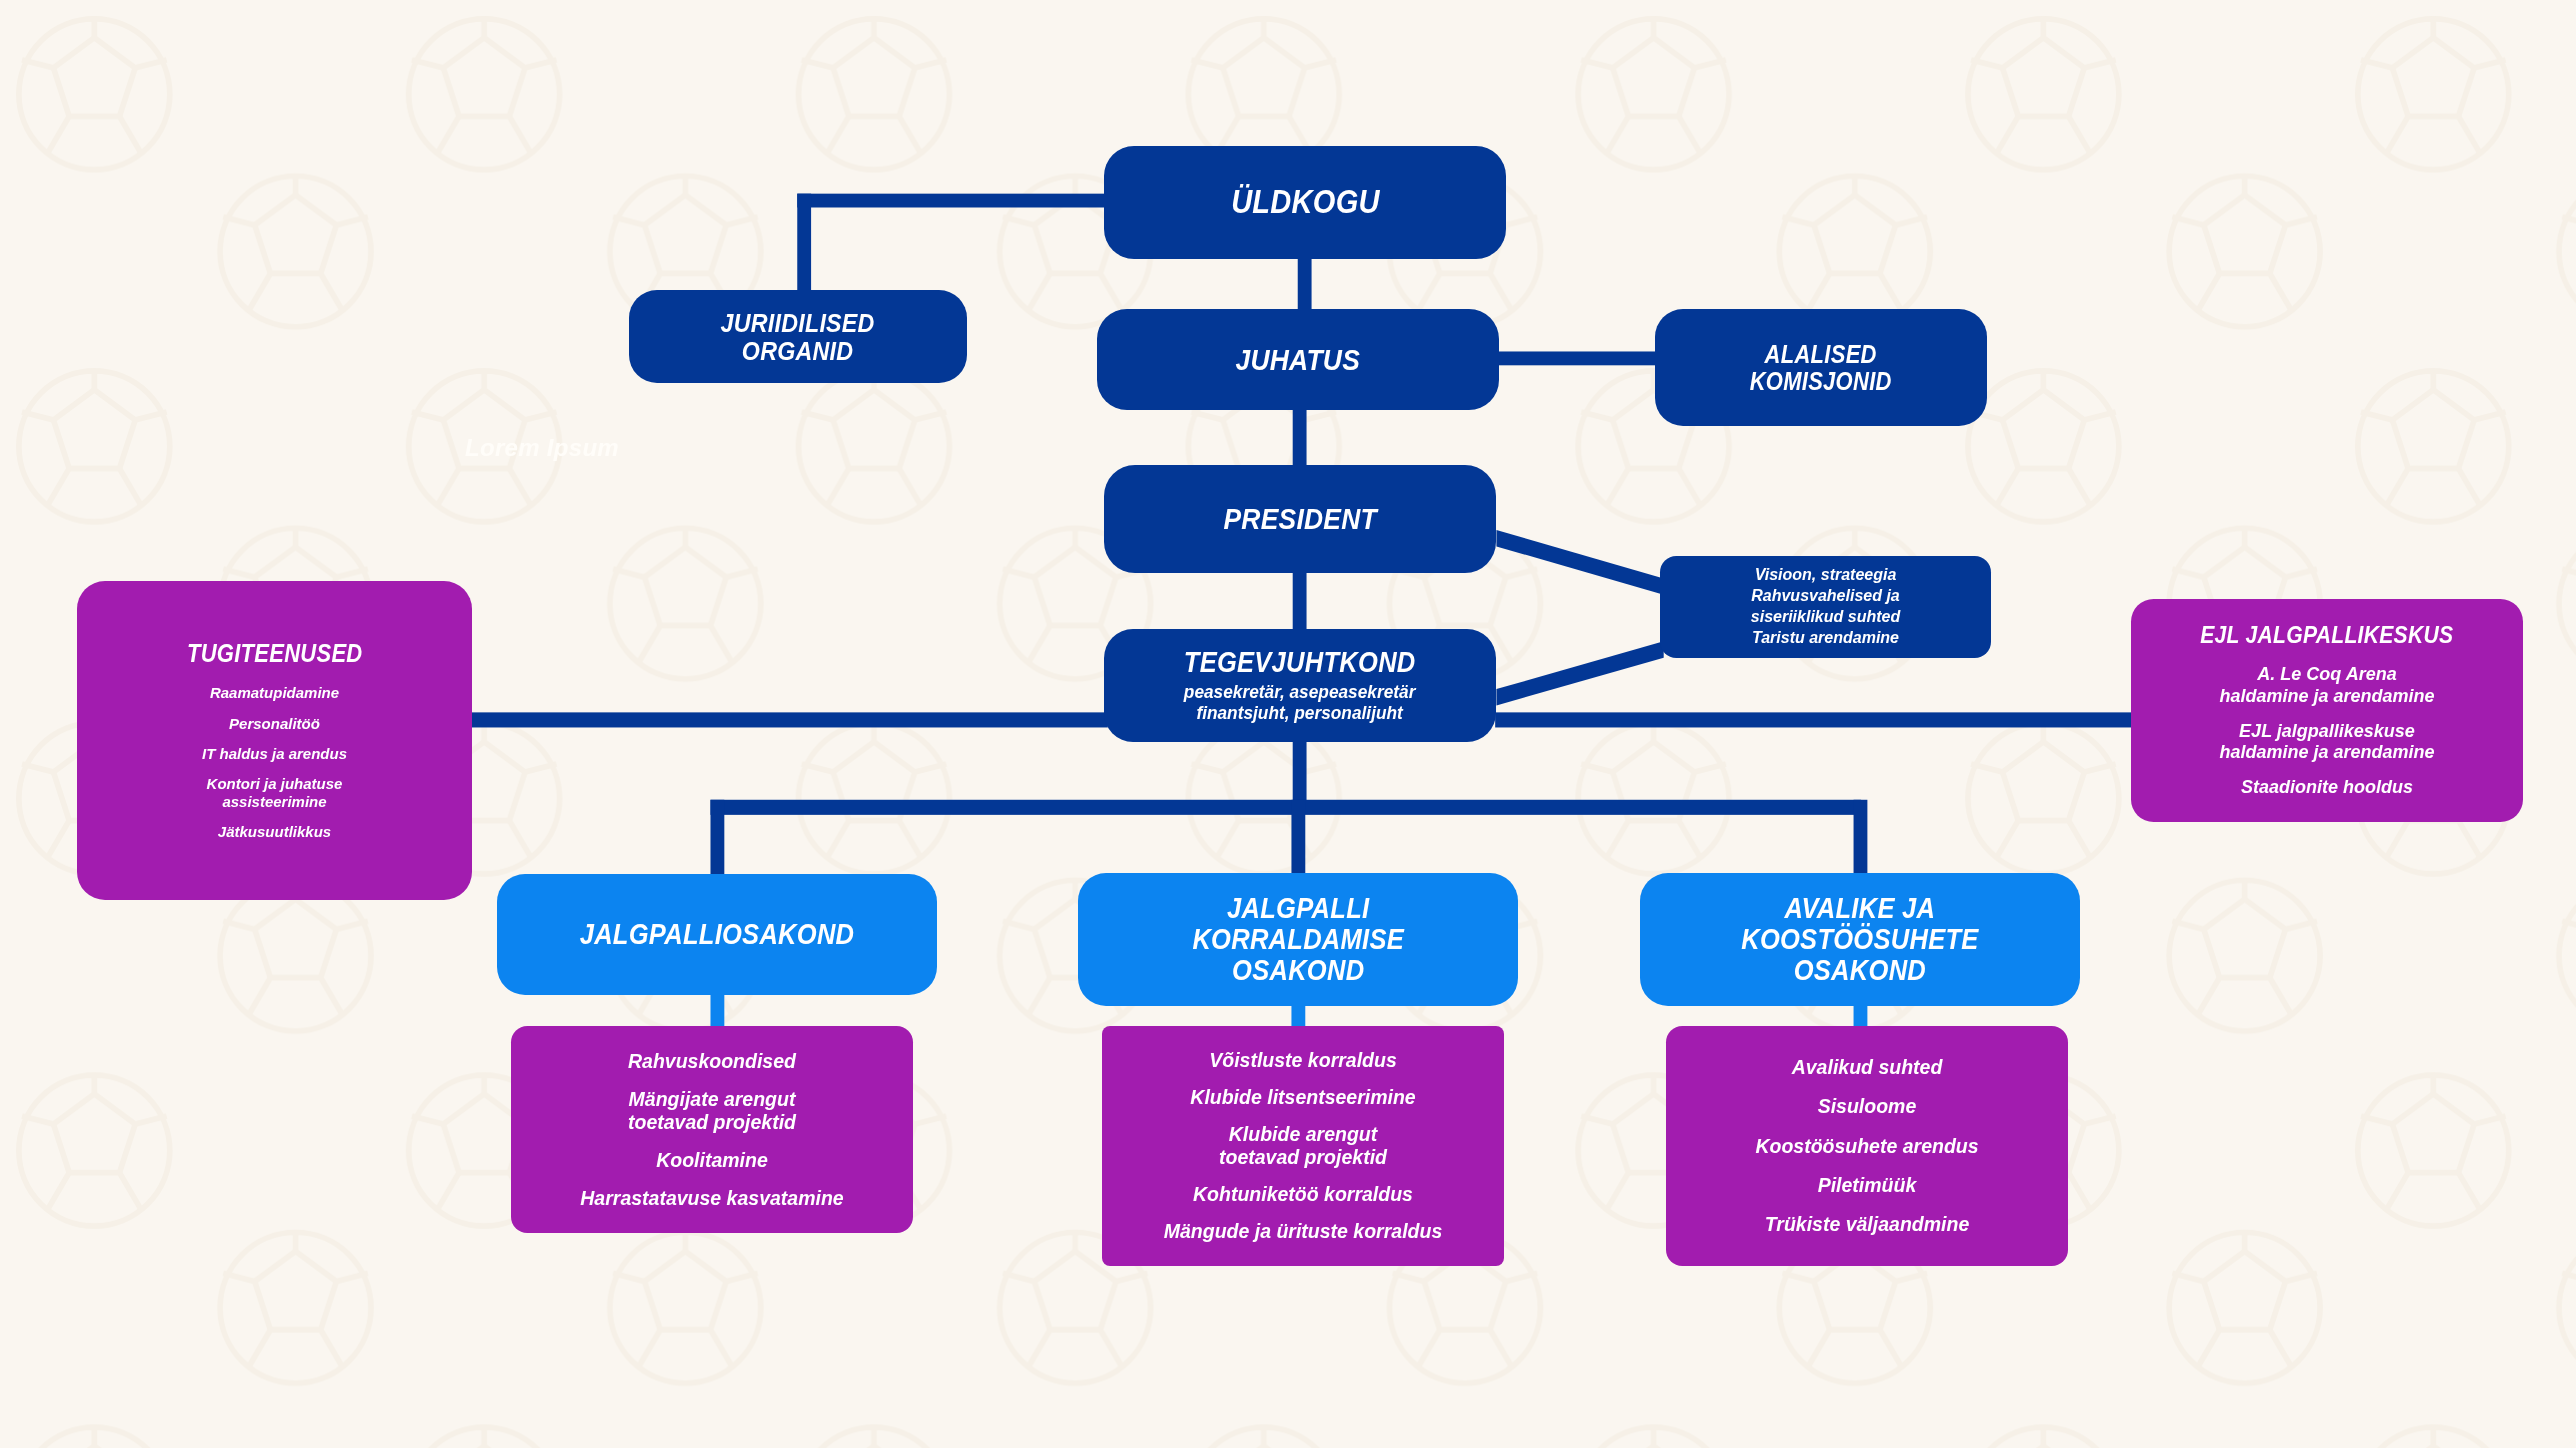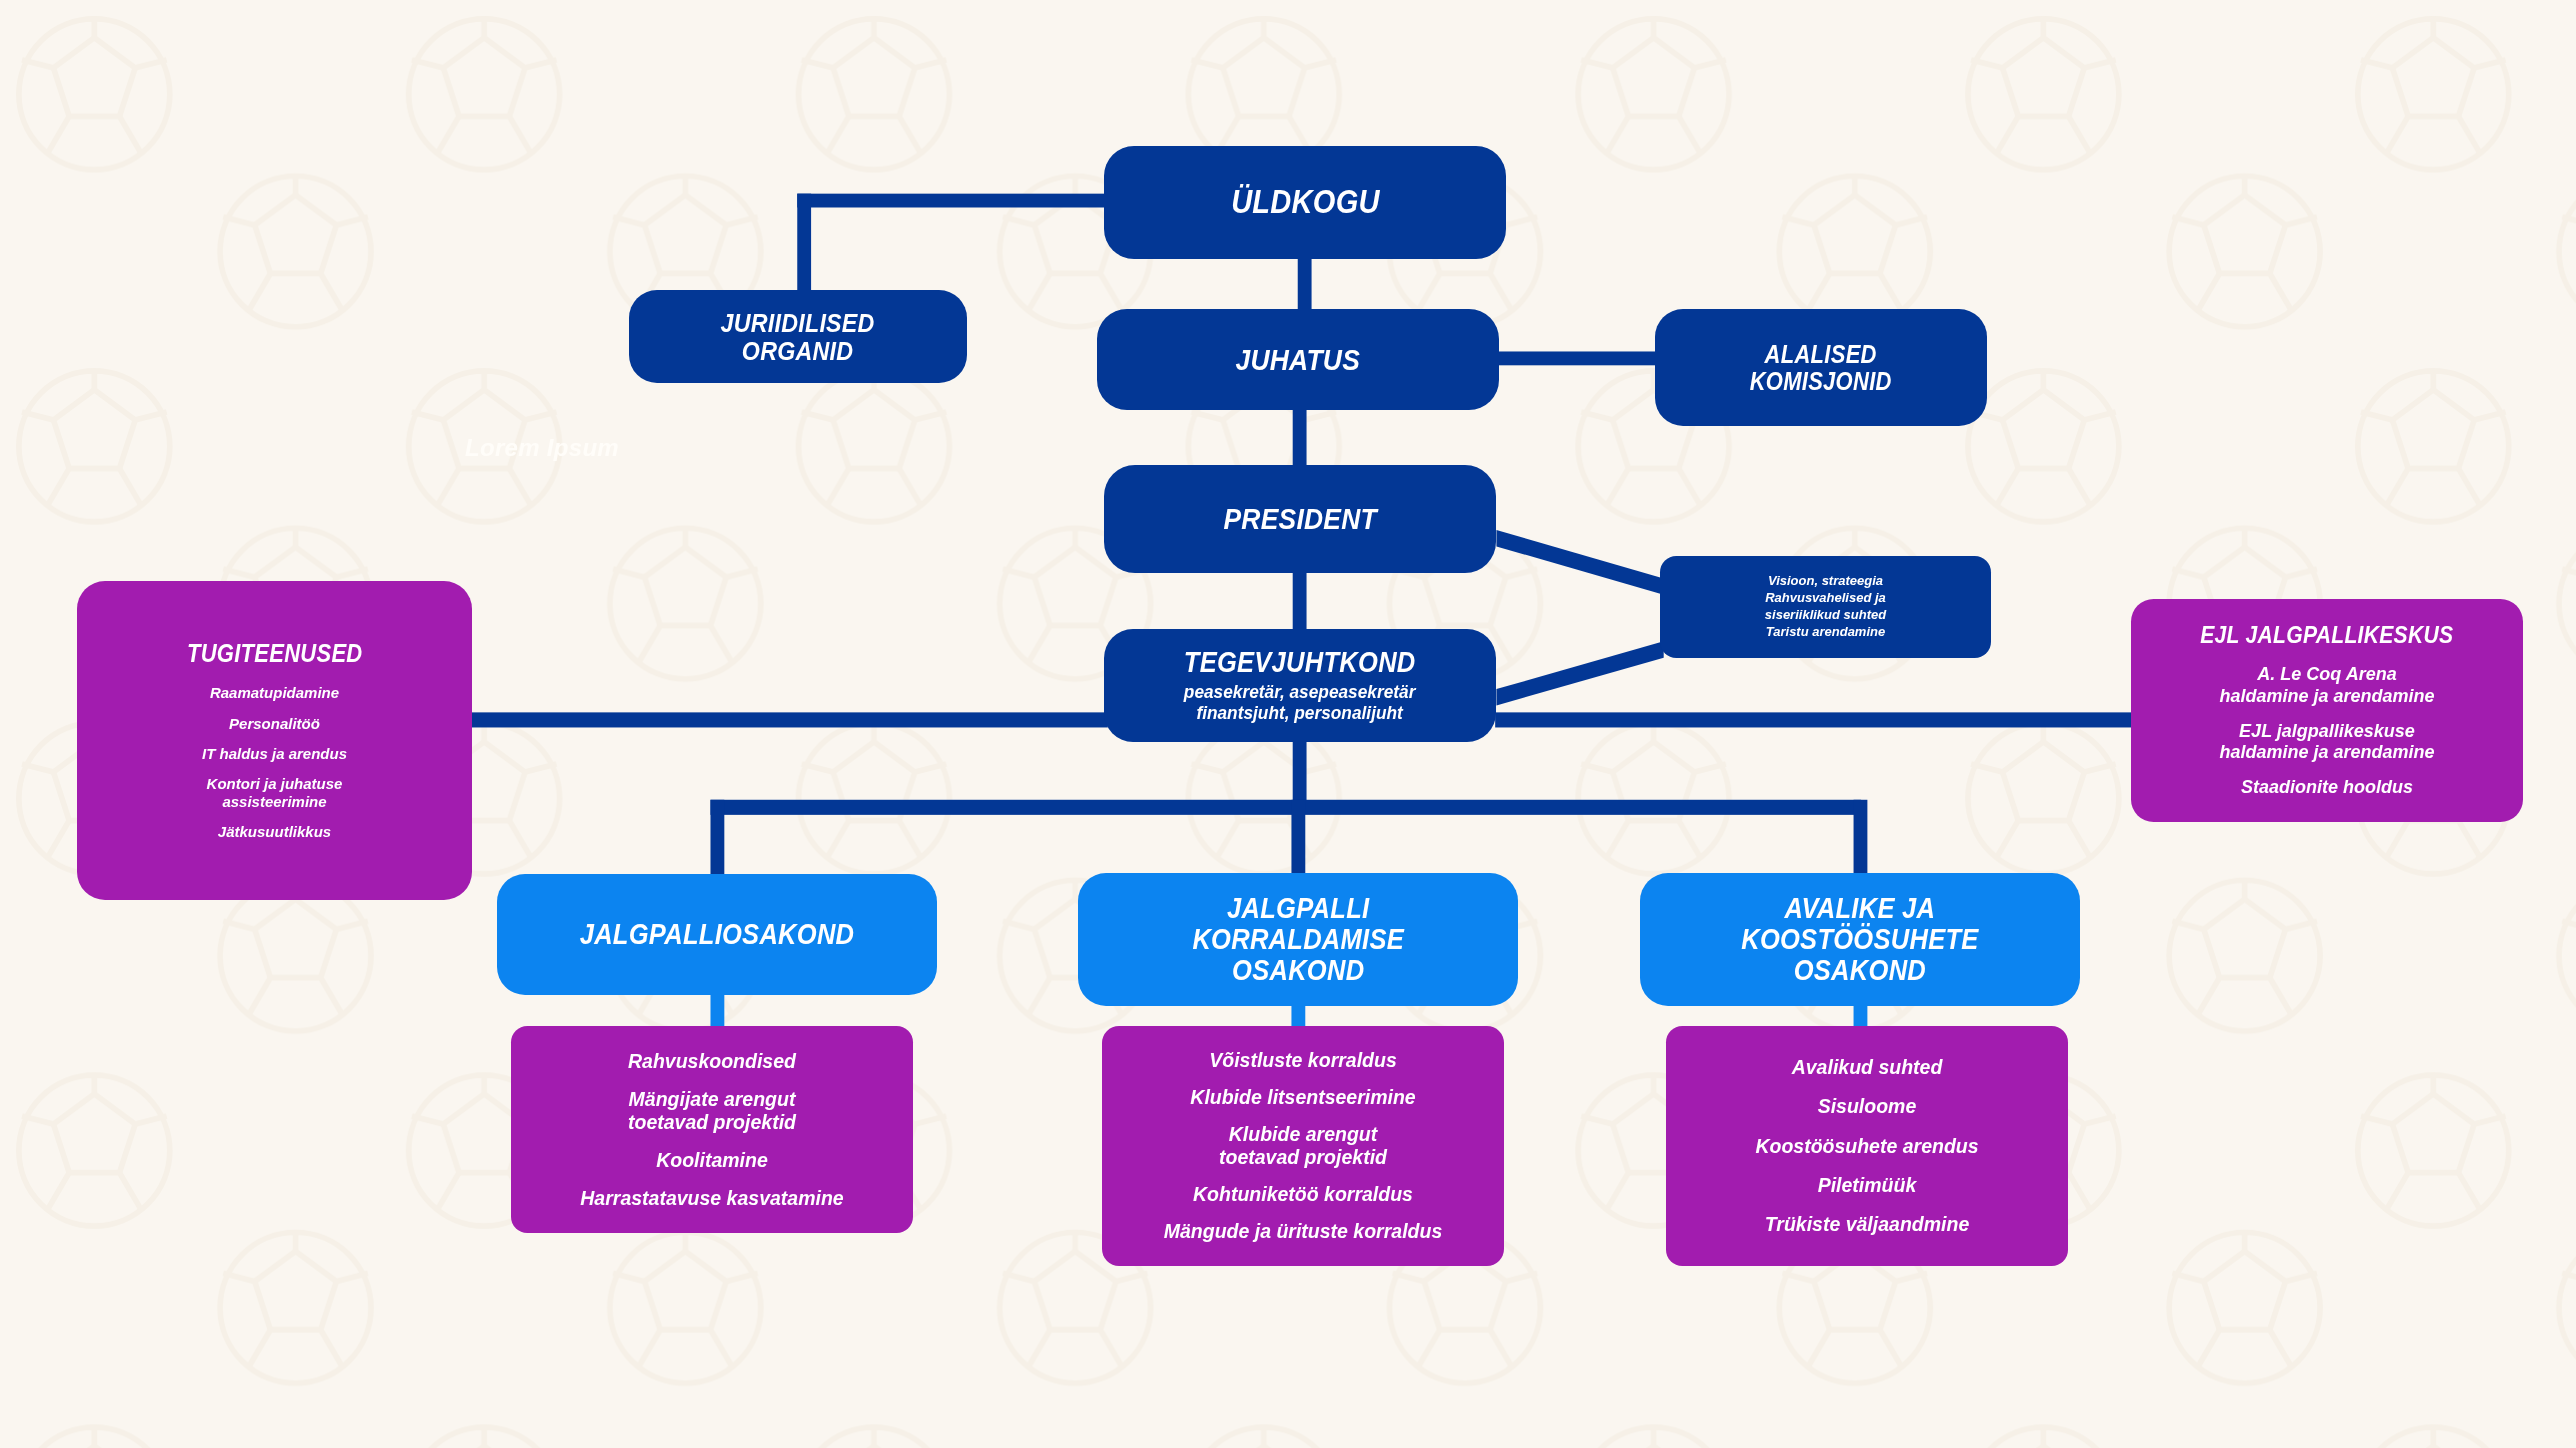--- a/index.html
+++ b/index.html
@@ -59,40 +59,40 @@
   #n-alalised .title{font-size:25px;}
 
   #n-president{left:1104px;top:465px;width:392px;height:108px;border-radius:31px;}
   #n-president .title{font-size:30px;}
 
   #n-tegev{left:1104px;top:629px;width:392px;height:113px;border-radius:29px;gap:3.8px;}
   #n-tegev .title{font-size:29px;}
   #n-tegev .sub{font-size:18px;transform:scaleX(.96);}
 
   #n-visioon{left:1660px;top:556px;width:331px;height:102px;border-radius:16.3px;}
-  #n-visioon .sub{font-size:13px;line-height:1.3;}
+  #n-visioon .sub{font-size:16px;line-height:1.3;}
 
   #n-tugi{left:77px;top:581px;width:395px;height:319px;border-radius:28px;padding:14px 16.3px;gap:12.6px;}
   #n-tugi .title{font-size:25px;margin-bottom:5px;}
   #n-tugi .sub{font-size:15px;}
 
   #n-ejl{left:2131px;top:599px;width:392px;height:223px;border-radius:22.6px;padding:11.3px 14px;gap:14px;}
   #n-ejl .title{font-size:24px;margin-bottom:2.5px;}
   #n-ejl .sub{font-size:18px;}
 
   #n-dep1{left:497px;top:874px;width:440px;height:121px;border-radius:28px;}
   #n-dep1 .title{font-size:29px;}
   #n-dep2{left:1078px;top:873px;width:440px;height:133px;border-radius:28px;}
   #n-dep2 .title{font-size:29px;}
   #n-dep3{left:1640px;top:873px;width:440px;height:133px;border-radius:28px;}
   #n-dep3 .title{font-size:29px;}
 
   #n-list1{left:511px;top:1026px;width:402px;height:207px;border-radius:16.3px;padding:11.3px 12.6px;gap:15px;}
   #n-list1 .sub{font-size:19.5px;}
-  #n-list2{left:1102px;top:1026px;width:402px;height:240px;border-radius:17px;padding:11.3px 12.6px;gap:14px;}
+  #n-list2{left:1102px;top:1026px;width:402px;height:240px;border-radius:8px;padding:11.3px 12.6px;gap:14px;}
   #n-list2 .sub{font-size:19.5px;}
   #n-list3{left:1666px;top:1026px;width:402px;height:240px;border-radius:16.3px;padding:11.3px 12.6px;gap:16.3px;}
   #n-list3 .sub{font-size:19.5px;}
 </style>
 </head>
 <body>
 
 <div id="stage">
 
   <svg id="bg-pattern" viewBox="0 0 4097 2303" preserveAspectRatio="none">

